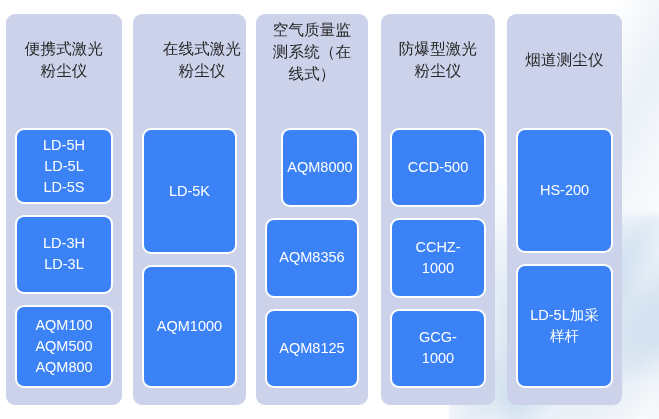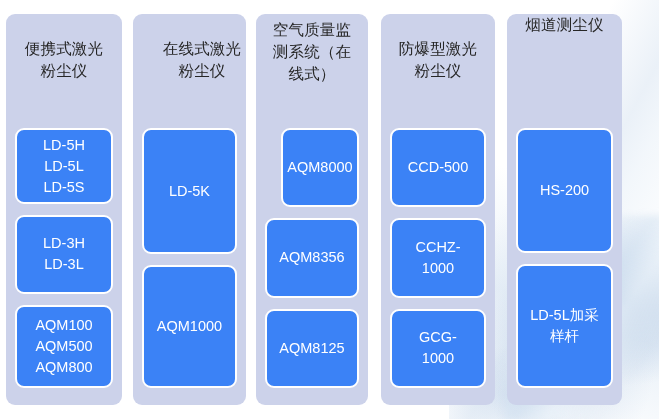--- a/index.html
+++ b/index.html
@@ -111,21 +111,21 @@
   #col-0 { left: 6px;   width: 116px; }
   #col-1 { left: 133px; width: 113px; }
   #col-2 { left: 256px; width: 112px; }
   #col-3 { left: 381px; width: 114px; }
   #col-4 { left: 507px; width: 115px; }
 
   #col-0 .column-title { padding-top: 24px; }
   #col-1 .column-title { padding-top: 24px; }
   #col-2 .column-title { padding-top: 5px; }
   #col-3 .column-title { padding-top: 24px; }
-  #col-4 .column-title { }
+  #col-4 .column-title { padding-top: 35px; }
 
   
   #col-0 .product-card:nth-child(1) { flex: 75; }
   #col-0 .product-card:nth-child(2) { flex: 78; }
   #col-0 .product-card:nth-child(3) { flex: 83; }
 
   #col-1 .product-card:nth-child(1) { flex: 118; }
   #col-1 .product-card:nth-child(2) { flex: 115; }
 
   #col-2 .product-card:nth-child(1) { flex: 1; margin-left: 16px; }

